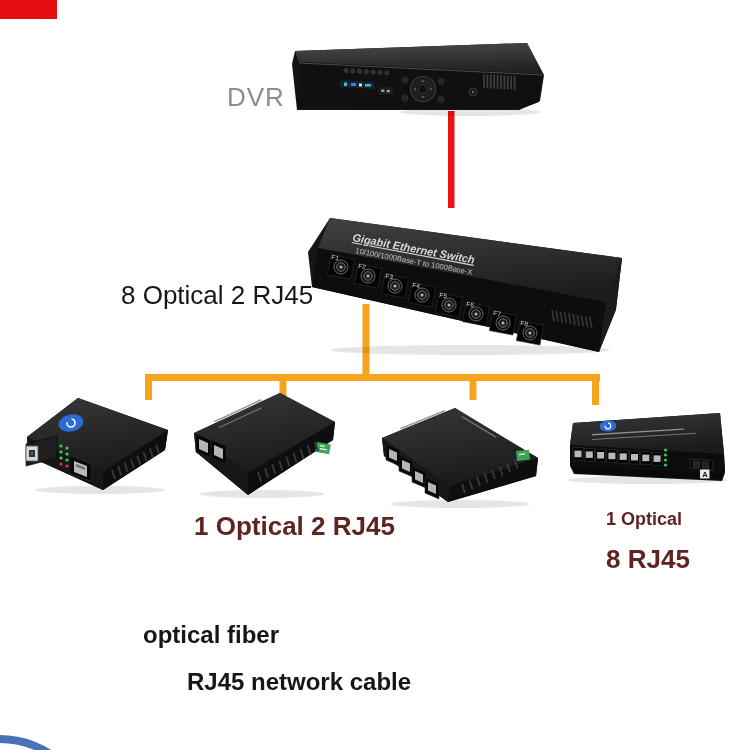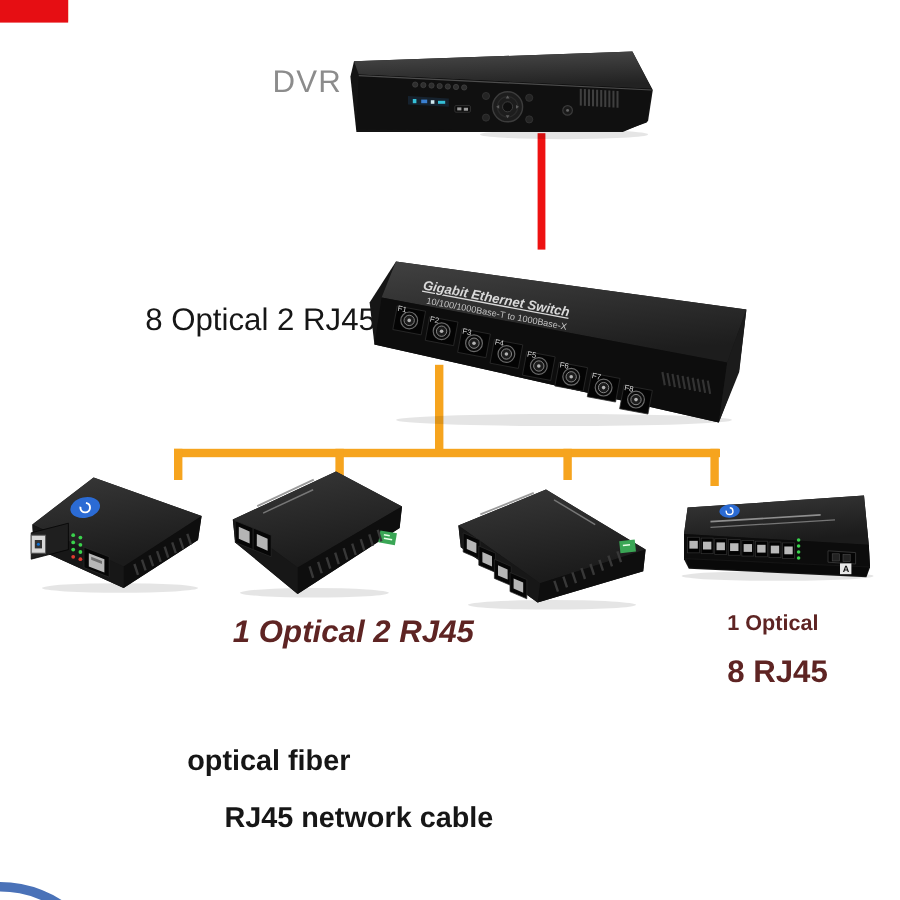--- a/index.html
+++ b/index.html
@@ -1,29 +1,29 @@
 <!DOCTYPE html>
 <html><head>
 <meta charset="utf-8">
 <style>
   html,body{margin:0;padding:0;background:#fff;}
   .canvas{position:relative;width:750px;height:750px;background:#fff;overflow:hidden;
           font-family:"Liberation Sans",sans-serif;}
   .canvas svg{position:absolute;left:0;top:0;}
-  .lbl{position:absolute;white-space:nowrap;}
+  .lbl{position:absolute;white-space:nowrap;margin-top:29px;}
   .lbl-dvr{left:227px;top:53px;font-size:26px;color:#8C8C8C;letter-spacing:1px;font-weight:500;}
   .lbl-main{left:121px;top:251px;font-size:26px;font-weight:normal;color:#161616;}
   .dev-lbl{position:absolute;top:511px;font-size:26px;font-weight:bold;color:#5E2423;text-align:center;white-space:nowrap;}
   .dev-lbl-1{left:0px;width:194px;}
-  .dev-lbl-2{left:194px;width:188px;font-style:italic;}
+  .dev-lbl-2{left:194px;width:188px;}
   .dev-lbl-3{left:396px;width:190px;}
   .dev-lbl-4a{position:absolute;left:606px;top:509px;font-size:18px;font-weight:bold;color:#5E2423;white-space:nowrap;}
   .dev-lbl-4b{position:absolute;left:606px;top:544px;font-size:26px;font-weight:bold;color:#5E2423;white-space:nowrap;}
   .legend-item-label{position:absolute;left:143px;font-size:24px;font-weight:bold;color:#161616;white-space:nowrap;}
-  .legend-lbl-1{top:621px;margin-left:13px;}
+  .legend-lbl-1{top:621px;}
   .legend-lbl-2{top:668px;margin-left:44px;}
   .legend-swatch{position:absolute;left:61px;}
   .swatch-1{top:625px;}
   .swatch-2{top:672px;}
   .corner-arc{position:absolute;left:-95px;top:735px;width:174px;height:174px;border-radius:50%;
               border:8px solid #4A72B8;background:transparent;}
   svg text{font-family:"Liberation Sans",sans-serif;}
 </style>
 </head>
 <body>

